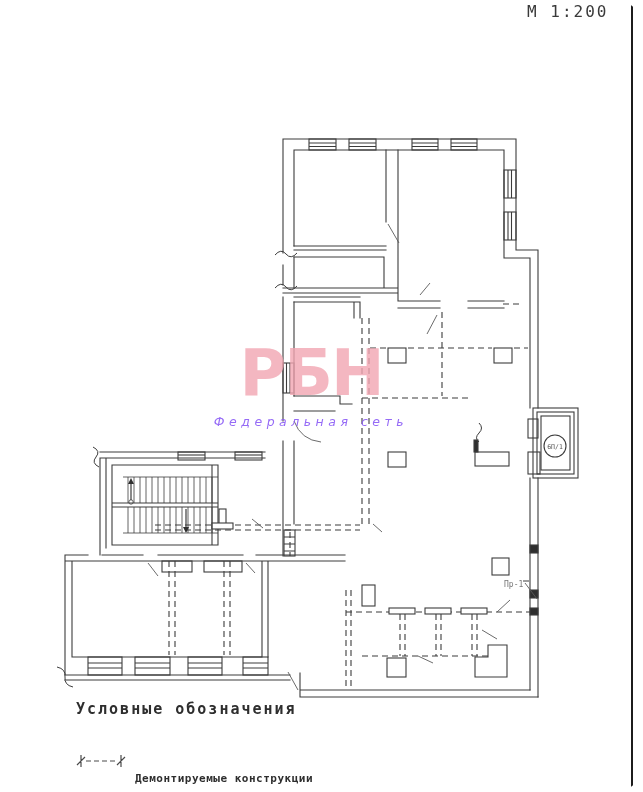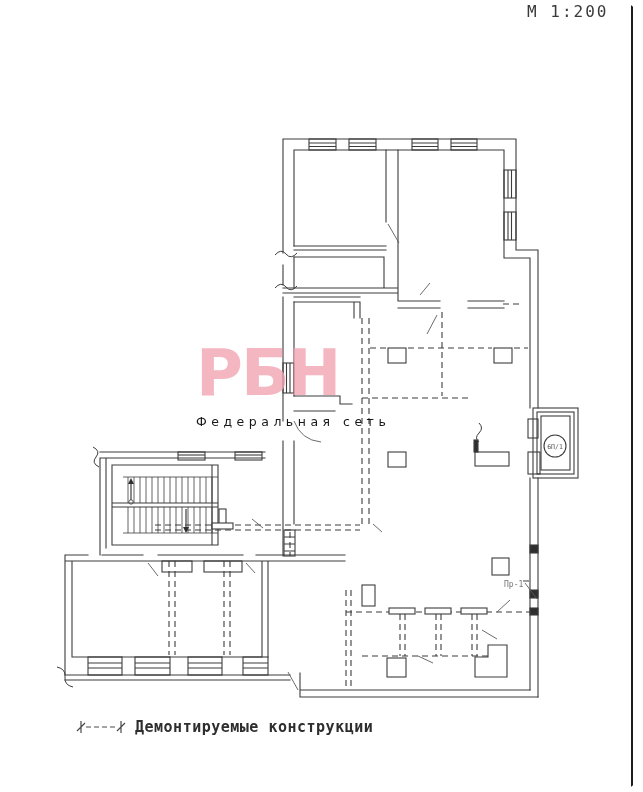--- a/index.html
+++ b/index.html
@@ -6,29 +6,29 @@
   .page{
     position:relative;width:643px;height:792px;background:#ffffff;overflow:hidden;
     font-family:"DejaVu Sans Mono", monospace;color:#3a3a3a;border-radius:28px;
   }
   .sheet-border{position:absolute;top:0;left:631px;width:2px;height:792px;background:#1c1c1c;}
   .scale-label{
     position:absolute;top:2px;left:527px;font-size:16px;letter-spacing:2px;color:#3a3a3a;
   }
   .plan-svg{position:absolute;top:0;left:0;}
   .watermark{
-    position:absolute;top:341px;left:196px;width:230px;pointer-events:none;
+    position:absolute;top:341px;left:196px;width:230px;text-align:center;pointer-events:none;
     font-family:"DejaVu Sans", sans-serif;
   }
   .wm-logo{font-size:64px;font-weight:800;line-height:1;letter-spacing:-2px;color:#f2a6b2;opacity:.8;}
-  .wm-sub{margin-top:9px;font-size:12.5px;letter-spacing:4.5px;color:#000000;white-space:nowrap;opacity:.9;}
+  .wm-sub{margin-top:9px;font-size:12.5px;letter-spacing:4.5px;color:#8b5cf6;white-space:nowrap;opacity:.9;font-style:italic;}
   .legend{position:absolute;top:700px;left:76px;}
   .legend-title{font-size:15px;font-weight:600;letter-spacing:2px;color:#2e2e2e;}
   .legend-item{margin-top:18px;display:flex;align-items:center;gap:9px;}
-  .legend-item-label{font-size:15px;font-weight:700;letter-spacing:.5px;color:#2e2e2e;}
+  .legend-item-label{font-size:11px;font-weight:700;letter-spacing:.5px;color:#2e2e2e;margin-top:36px;}
   svg text{font-family:"DejaVu Sans Mono", monospace;}
 </style>
 </head>
 <body>
 
 <div class="page">
 
   <div class="scale-label">М 1:200</div>
   <div class="sheet-border"></div>
 
@@ -156,20 +156,21 @@
     <text x="555" y="449" font-size="6.5" text-anchor="middle" fill="#555">6П/1</text>
     <text x="504" y="587" font-size="8" fill="#777">Пр-1</text>
   </svg>
 
   <div class="watermark">
     <div class="wm-logo">РБН</div>
     <div class="wm-sub">Федеральная сеть</div>
   </div>
 
   <div class="legend">
+    <div class="legend-title">Условные обозначения</div>
     <div class="legend-item">
       <svg width="50" height="14" viewBox="0 0 50 14">
         <g stroke="#4a4a4a" stroke-width="1.2" fill="none">
           <path d="M10,7H40" stroke-dasharray="5,3"></path>
           <path d="M5,1V13 M1,11L9,3 M45,1V13 M41,11L49,3"></path>
         </g>
       </svg>
       <span class="legend-item-label">Демонтируемые конструкции</span>
     </div>
   </div>

